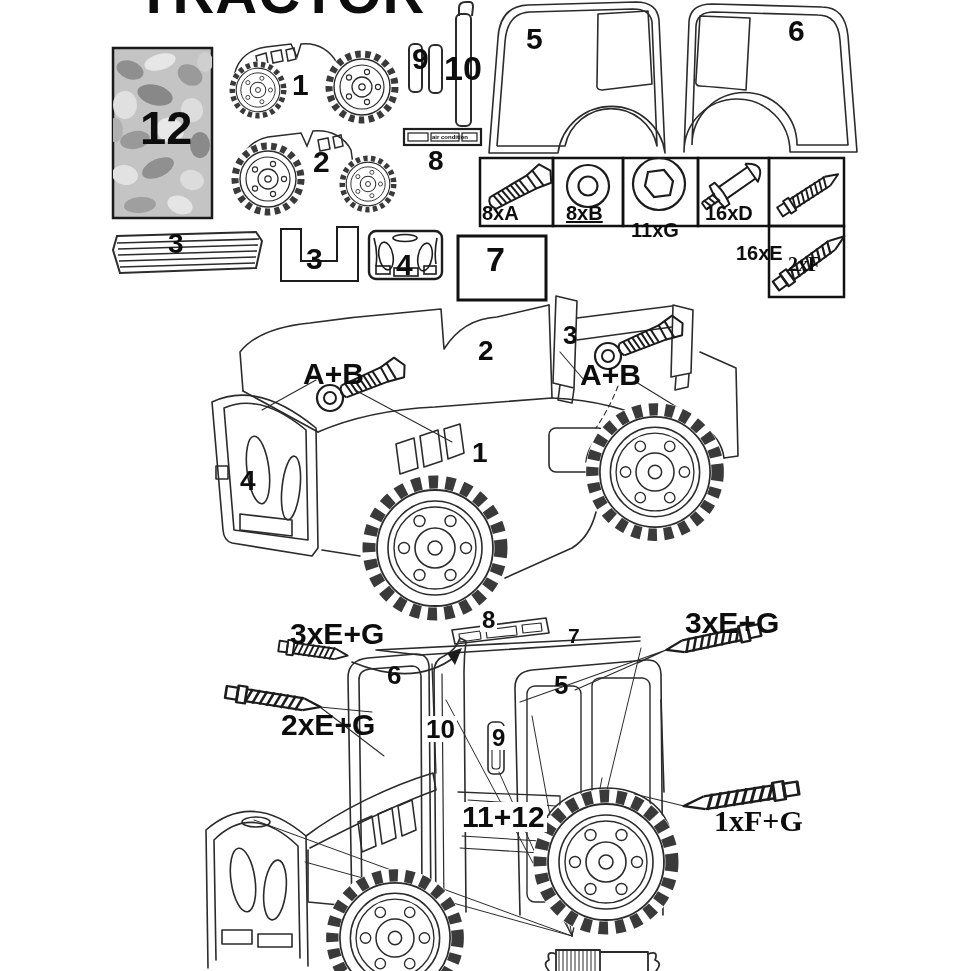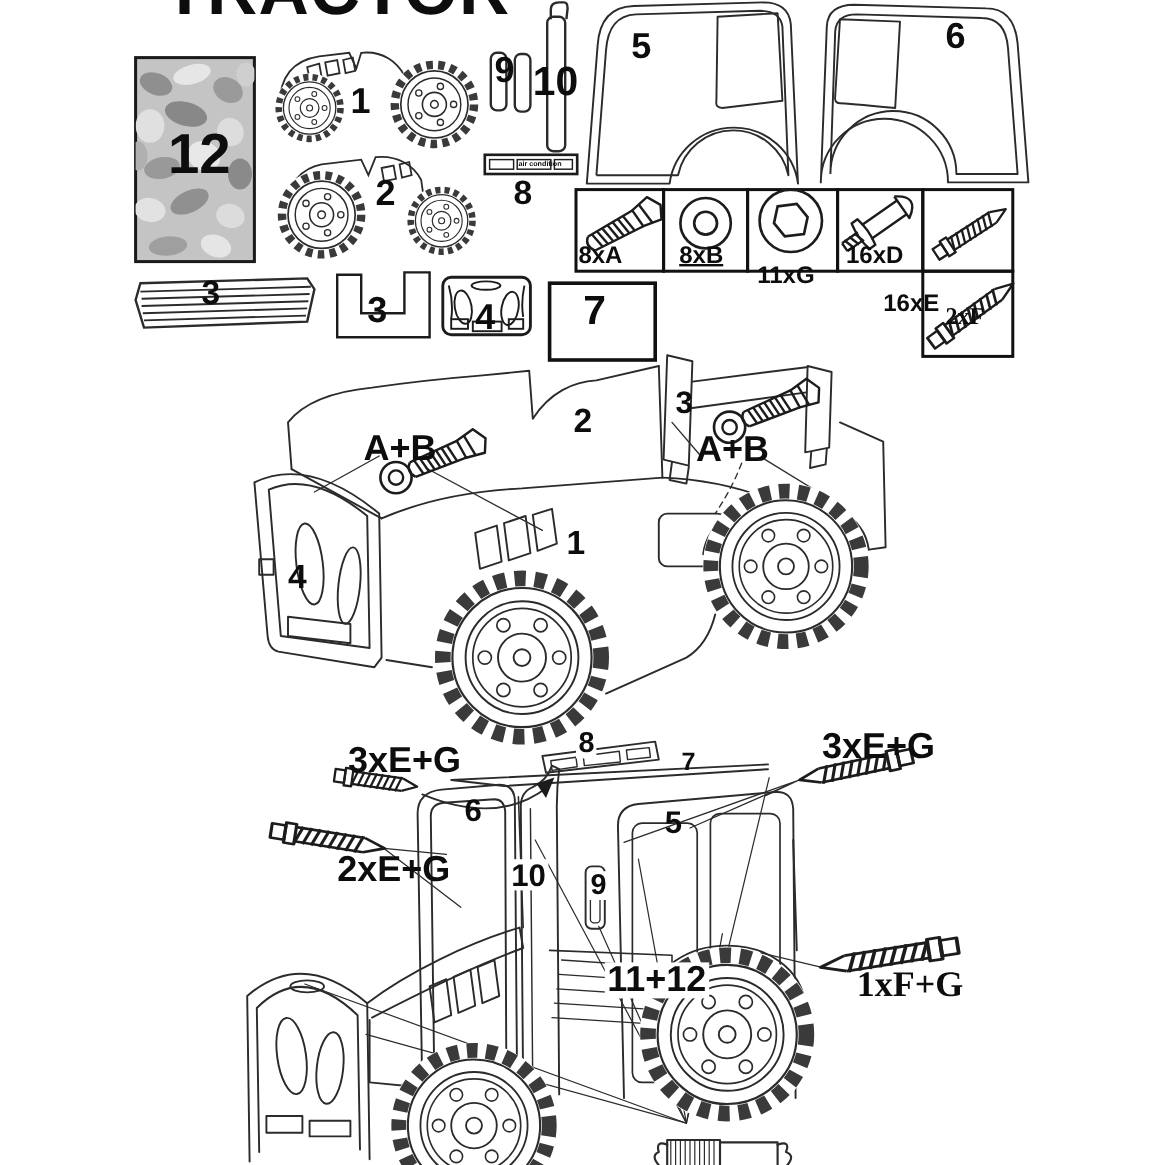--- a/index.html
+++ b/index.html
@@ -347,15 +347,15 @@
   <div class="lbl s23" style="left:290px;top:619px;">3xE+G</div>
   <div class="lbl s23" style="left:685px;top:608px;">3xE+G</div>
   <div class="lbl s23" style="left:253px;top:710px;margin-left:28px;">2xE+G</div>
   <div class="lbl s23" style="left:714px;top:806px;font-family:Liberation Serif, serif;">1xF+G</div>
   <div class="lbl s24 bgw" style="left:480px;top:608px;">8</div>
   <div class="lbl s21" style="left:568px;top:625px;">7</div>
   <div class="lbl s26" style="left:387px;top:662px;">6</div>
   <div class="lbl s26 bgw" style="left:424px;top:716px;">10</div>
   <div class="lbl s24 bgw" style="left:490px;top:726px;">9</div>
   <div class="lbl s26" style="left:554px;top:672px;">5</div>
-  <div class="lbl s23 bgw" style="left:504px;top:802px;">11+12</div>
+  <div class="lbl s23 bgw" style="left:460px;top:802px;">11+12</div>
 
 </div>
 
 </body></html>

